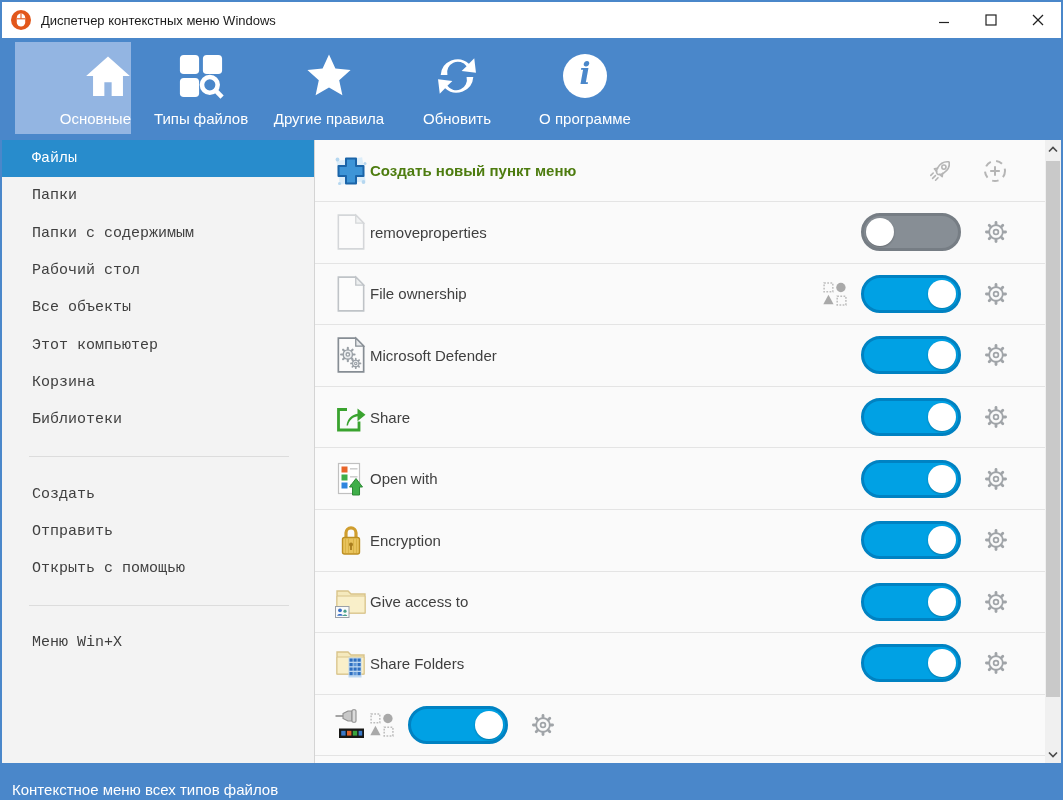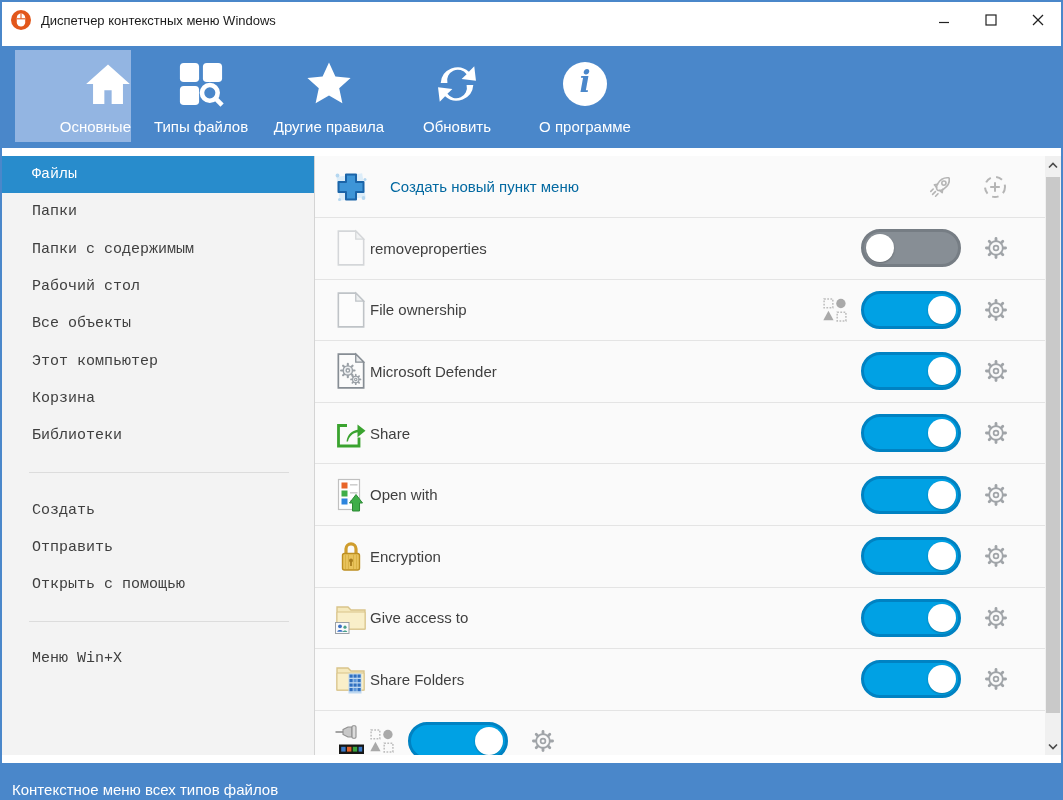--- a/index.html
+++ b/index.html
@@ -1,21 +1,21 @@
 <!DOCTYPE html>
 <html><head>
 <meta charset="utf-8">
 <style>
   html,body{margin:0;padding:0;background:#555;}
   *{box-sizing:border-box;}
   .window{
     width:1063px;height:800px;background:#fff;
     border:2px solid #4a87ca;
     font-family:"Liberation Sans",sans-serif;
-    display:flex;flex-direction:column;overflow:hidden;position:relative;gap:8px;
+    display:flex;flex-direction:column;overflow:hidden;position:relative;
   }
   
   .titlebar{height:36px;flex:0 0 36px;background:#fff;display:flex;align-items:center;}
   .app-icon{width:20px;height:20px;margin-left:9px;flex:0 0 20px;}
   .title-text{font-size:13px;color:#1b1b1b;margin-left:10px;flex:1;white-space:nowrap;}
   .win-controls{display:flex;height:100%;}
   .win-btn{width:47px;height:100%;display:flex;align-items:center;justify-content:center;cursor:default;}
   
   .toolbar{height:102px;flex:0 0 102px;background:#4a87ca;display:flex;padding-left:13px;}
   .tool-btn{width:116px;height:92px;margin-top:4px;margin-right:12px;display:flex;flex-direction:column;align-items:center;justify-content:flex-end;padding-bottom:6px;color:#fff;font-size:15px;}
@@ -29,21 +29,21 @@
   .sidebar{width:313px;flex:0 0 313px;background:#f3f3f3;border-right:1px solid #d4d4d4;padding-top:0;}
   .side-item{height:37.3px;display:flex;align-items:center;padding-left:30px;font-size:15px;color:#3f3f3f;cursor:default;font-family:Liberation Mono, monospace;}
   .side-item.selected{background:#288ccc;color:#fff;}
   .side-divider{height:37px;display:flex;align-items:center;}
   .side-divider .line{margin-left:27px;width:260px;border-top:1px solid #dcdcdc;}
   
   .content{flex:1;background:#fafafa;display:flex;flex-direction:column;overflow:hidden;}
   .row{height:61.6px;flex:0 0 61.6px;border-bottom:1px solid #e4e4e4;display:flex;align-items:center;padding:0 36px 0 17px;background:#fafafa;}
   .row-icon{width:38px;flex:0 0 38px;display:flex;align-items:center;justify-content:center;}
   .row-label{font-size:15px;color:#3f3f3f;flex:1;white-space:nowrap;}
-  .link-label{font-size:15px;color:#0369a1;flex:1;margin-left:20px;white-space:nowrap;}
+  .link-label{font-size:15px;color:#4d7c0f;flex:1;white-space:nowrap;font-weight:bold;}
   .badge{width:24px;flex:0 0 24px;margin-right:14px;display:flex;align-items:center;}
   .toggle{width:100px;flex:0 0 100px;height:38px;border-radius:19px;position:relative;cursor:pointer;}
   .toggle.on{background:#00a1e4;border:3px solid #0082c2;}
   .toggle.off{background:#878e95;border:3px solid #767d84;}
   .toggle .knob{position:absolute;top:2px;width:28px;height:28px;border-radius:50%;background:#fff;box-shadow:0 1px 2px rgba(0,0,0,.25);}
   .toggle.on .knob{right:2px;}
   .toggle.off .knob{left:2px;}
   .gear-btn{margin-left:22px;width:26px;flex:0 0 26px;display:flex;align-items:center;justify-content:center;cursor:pointer;}
   .hdr-actions{display:flex;align-items:center;}
   .icon-btn{display:flex;align-items:center;justify-content:center;cursor:pointer;}

